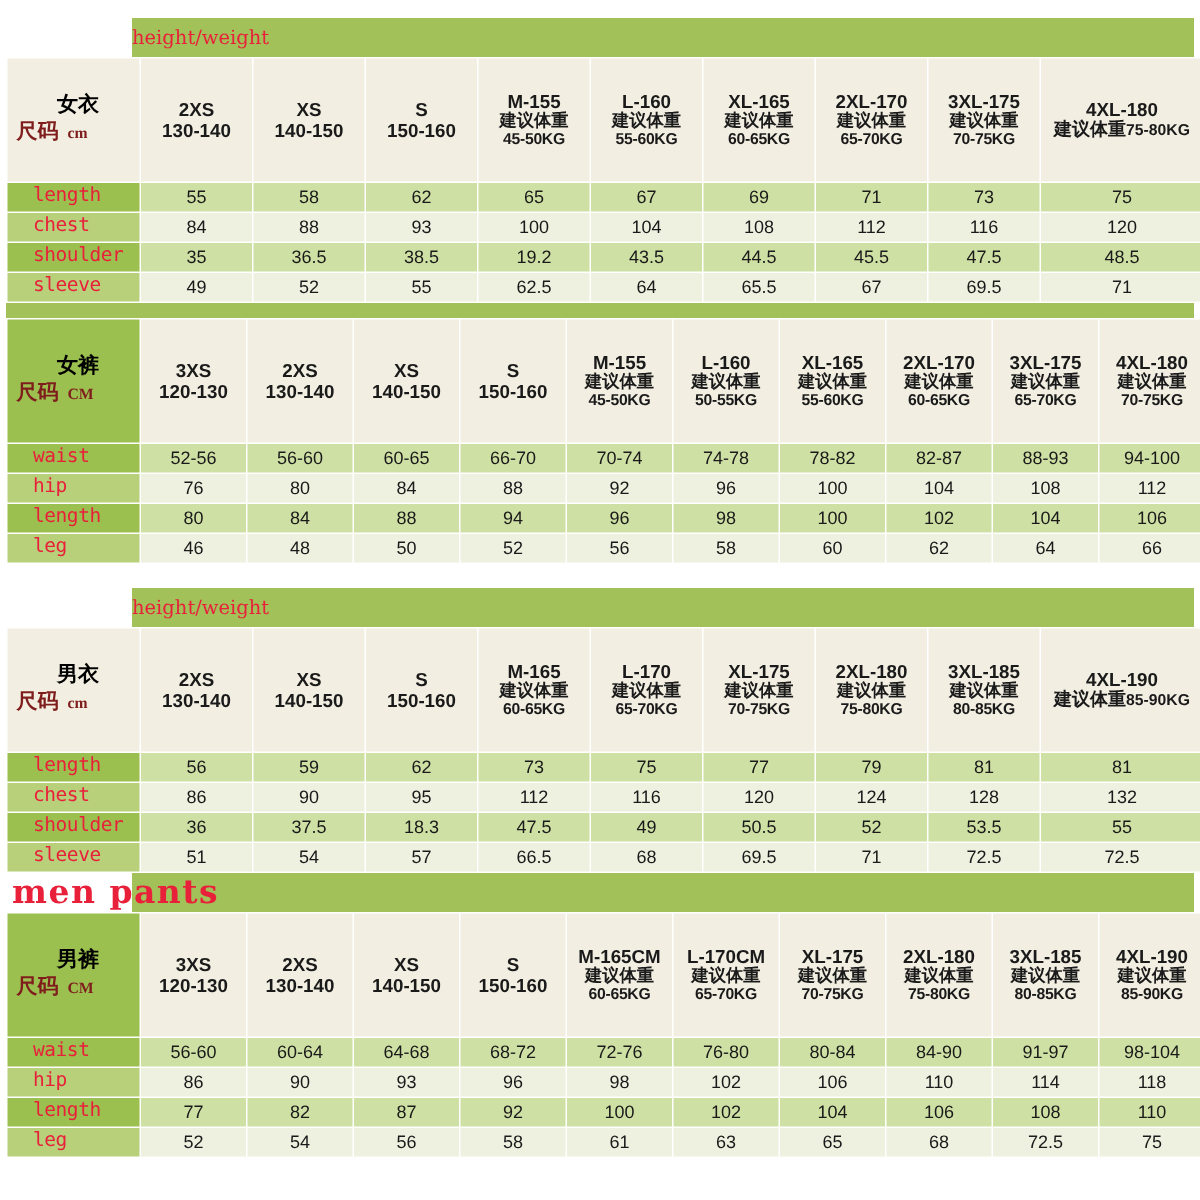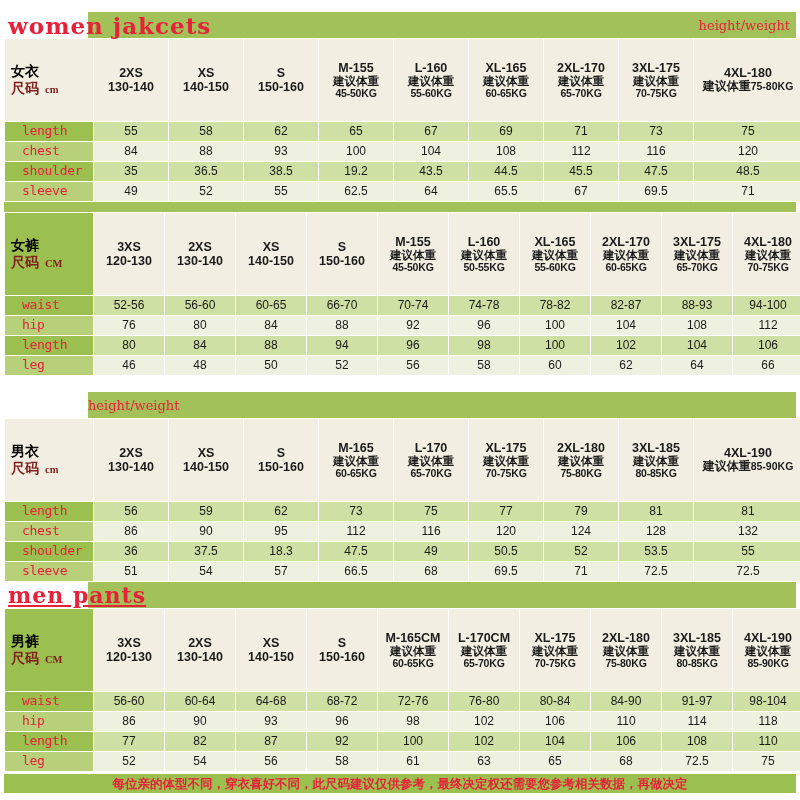--- a/index.html
+++ b/index.html
@@ -25,21 +25,21 @@
   .banner.noright{margin-right:4px;}
   .banner-title{
     color:#e8203a;
     font-family:"DejaVu Serif","Liberation Serif",serif;
     font-weight:700;
     font-size:23px;
     letter-spacing:1px;
     margin-left:-80px;
     white-space:nowrap;
   }
-  .banner-title.small{font-size:22px;text-decoration:underline;}
+  .banner-title.small{font-size:22px;}
   .banner-hw{
     color:#e8203a;
     font-family:"DejaVu Serif","Liberation Serif",serif;
     font-size:13px;
     font-weight:400;
     margin-right:6px;
     white-space:nowrap;
   }
 
   
@@ -78,23 +78,24 @@
     background:#f2efe2;
     height:46px;
     text-align:left;
     padding-left:6px;
     font-weight:700;
     color:#111;
   }
   .lbl.green{background:#9cc04f;}
   .lbl .cn{
     display:block;
-    font-family:Liberation Serif, serif;
+    font-family:Liberation Mono, monospace;
     font-size:14px;font-weight:700;color:#000;
     line-height:1.25;
+    text-align:center;
   }
   .lbl .cn2{
     display:block;
     font-family:Liberation Serif, serif;
     font-size:14px;font-weight:700;color:#7f1d1d;
     line-height:1.25;
   }
   .lbl .cn2 .unit{font-size:10.5px;padding-left:6px;}
 
   
@@ -136,21 +137,20 @@
     overflow:hidden;
   }
 </style>
 </head>
 <body>
 
 <div class="page">
 
   <div class="gap"></div>
   <div class="banner">
-    <span class="banner-title">women jakcets</span>
     <span class="banner-hw">height/weight</span>
   </div>
   <table>
     <colgroup>
       <col style="width:88px">
         <col style="width:74px">
         <col style="width:74px">
         <col style="width:74px">
       <col style="width:74px">
         <col style="width:74px">
@@ -616,14 +616,13 @@
           <td class="d-b">61</td>
           <td class="d-b">63</td>
           <td class="d-b">65</td>
           <td class="d-b">68</td>
           <td class="d-b">72.5</td>
           <td class="d-b">75</td>
         </tr>
       </tbody>
   </table>
 
-  <div class="footer">每位亲的体型不同，穿衣喜好不同，此尺码建议仅供参考，最终决定权还需要您参考相关数据，再做决定</div>
 </div>
 
 </body></html>

